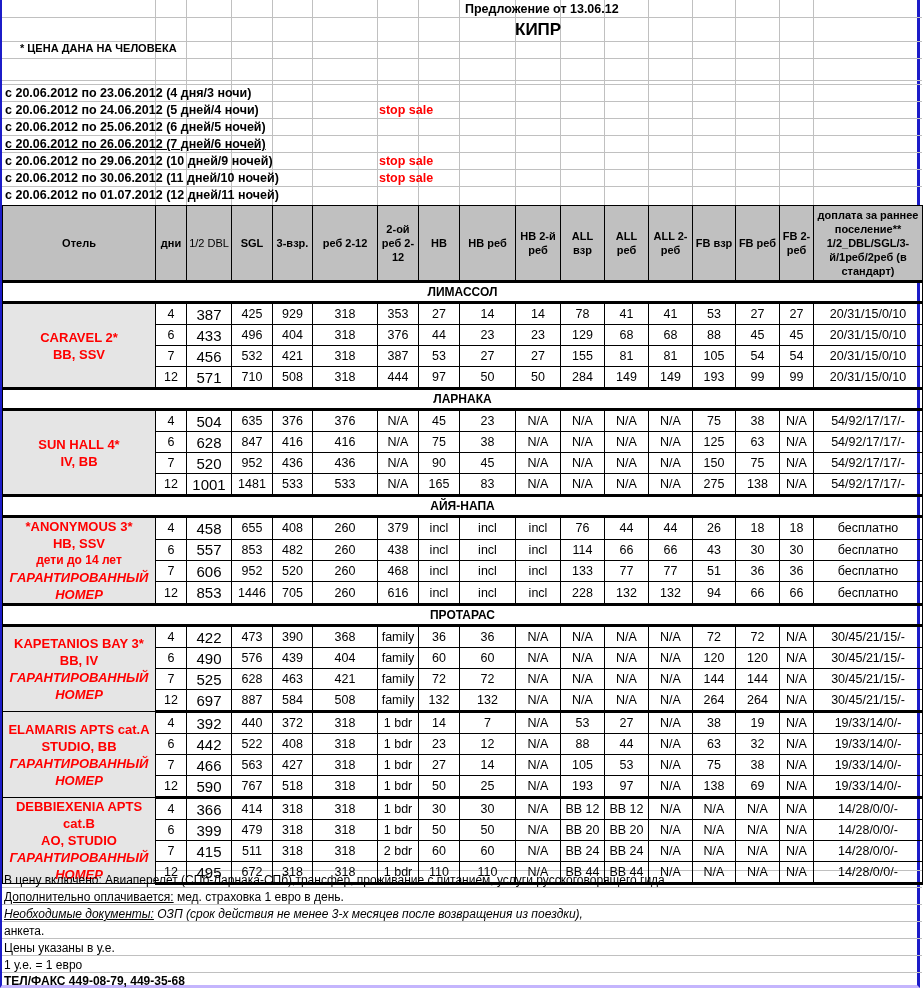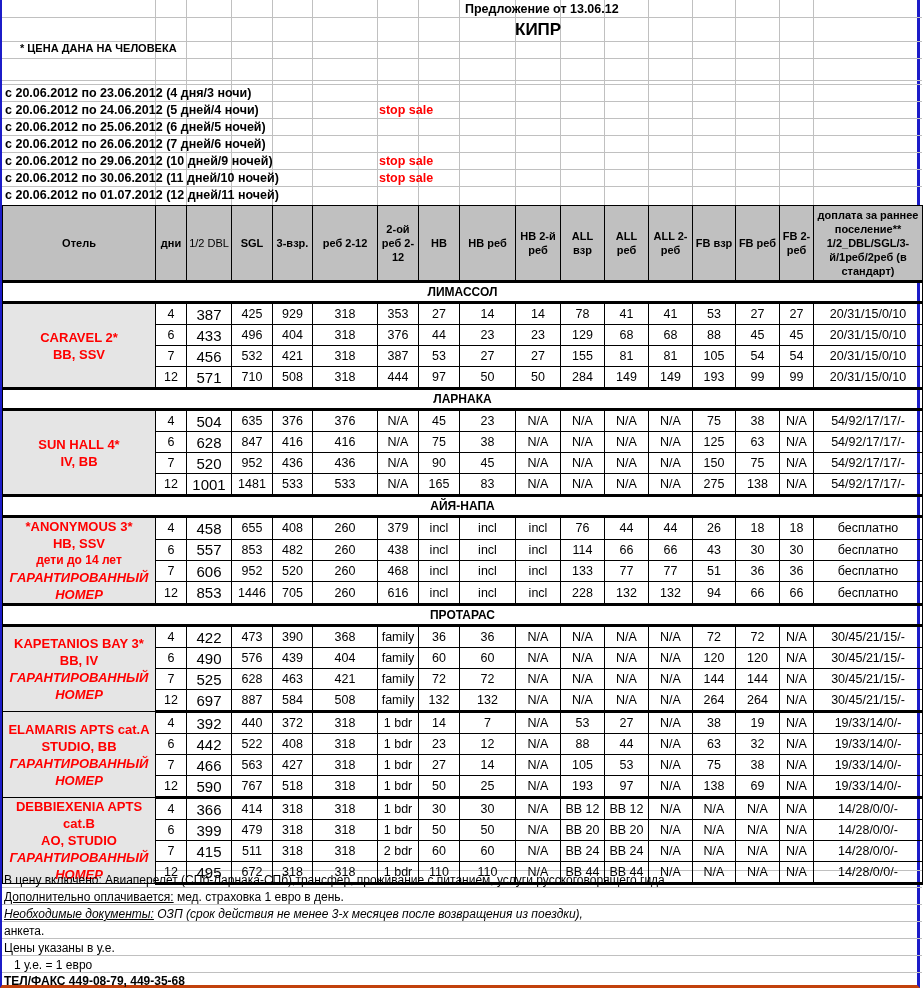--- a/index.html
+++ b/index.html
@@ -1,17 +1,17 @@
 <!DOCTYPE html>
 <html><head>
 <meta charset="utf-8">
 <style>
   html, body { margin:0; padding:0; background:#fff; }
   body { width:924px; height:990px; position:relative; overflow:hidden; font-family:"Liberation Sans", sans-serif; }
-  .page { position:absolute; left:0; top:0; width:920px; height:988px; border-left:2px solid #1c1cc8; border-right:3px solid #1c1cc8; border-bottom:3px solid #c2410c; box-sizing:border-box; }
+  .page { position:absolute; left:0; top:0; width:920px; height:988px; border-left:2px solid #1c1cc8; border-right:3px solid #1c1cc8; border-bottom:3px solid #c4b5fd; box-sizing:border-box; }
   .grid-v { position:absolute; top:0; width:1px; background:#c0c0c0; }
   .grid-h { position:absolute; left:0; height:1px; background:#c0c0c0; }
   .txt { position:absolute; white-space:nowrap; font-size:12px; line-height:16px; }
   .bold { font-weight:bold; }
   .red { color:#ff0000; }
   table.price { position:absolute; left:0; top:205px; border-collapse:collapse; table-layout:fixed; width:920px; }
   table.price td, table.price th { border:1px solid #000; font-size:12px; text-align:center; padding:0; overflow:hidden; }
   table.price th { background:#c0c0c0; font-weight:bold; font-size:11px; line-height:14px; height:74px; }
   table.price td { height:20px; font-size:12.5px; }
   table.price td.hotel { font-weight:bold; color:#ff0000; font-size:13px; line-height:17px; background:#e5e5e5; }
@@ -66,21 +66,21 @@
 
   <div class="txt bold" style="left:463px;top:1px;font-size:12.5px;">Предложение от 13.06.12</div>
   <div class="txt bold" style="left:513px;top:20px;font-size:17px;line-height:20px;">КИПР</div>
   <div class="txt bold" style="left:18px;top:40px;font-size:11px;">* ЦЕНА ДАНА НА ЧЕЛОВЕКА</div>
 
   <div id="periods">
       <div class="txt bold" style="left: 3px; top: 85px; font-size: 12.5px;">с  20.06.2012  по  23.06.2012 (4 дня/3 ночи)</div>
       <div class="txt bold" style="left: 3px; top: 102px; font-size: 12.5px;">с  20.06.2012  по  24.06.2012 (5 дней/4 ночи)</div>
       <div class="txt bold red" style="left: 377px; top: 102px; font-size: 12.5px;">stop sale</div>
       <div class="txt bold" style="left: 3px; top: 119px; font-size: 12.5px;">с  20.06.2012  по  25.06.2012 (6 дней/5 ночей)</div>
-      <div class="txt bold" style="left: 3px; top: 136px; font-size: 12.5px;">с  20.06.2012  по  26.06.2012 (7 дней/6 ночей)</div>
+      <div class="txt bold" style="left: 3px; top: 136px; font-size: 12.5px; text-decoration: underline;">с  20.06.2012  по  26.06.2012 (7 дней/6 ночей)</div>
       <div class="txt bold" style="left: 3px; top: 153px; font-size: 12.5px;">с  20.06.2012  по  29.06.2012 (10 дней/9 ночей)</div>
       <div class="txt bold red" style="left: 377px; top: 153px; font-size: 12.5px;">stop sale</div>
       <div class="txt bold" style="left: 3px; top: 170px; font-size: 12.5px;">с  20.06.2012  по  30.06.2012 (11 дней/10 ночей)</div>
       <div class="txt bold red" style="left: 377px; top: 170px; font-size: 12.5px;">stop sale</div>
       <div class="txt bold" style="left: 3px; top: 187px; font-size: 12.5px;">с  20.06.2012  по  01.07.2012 (12 дней/11 ночей)</div>
     </div>
 
   <table class="price" id="price-table">
     <colgroup>
       <col style="width:153px">
@@ -603,17 +603,17 @@
         </tr>
       </tbody>
   </table>
 
   <div id="footer">
     <div class="txt" style="left:2px;top:872px;">В цену включено: Авиаперелет (СПб-Ларнака-СПб),трансфер, проживание с питанием, услуги русскоговорящего гида.</div>
     <div class="txt" style="left:2px;top:889px;"><span class="u">Дополнительно оплачивается:</span><span> мед. страховка  1 евро в день.</span></div>
     <div class="txt" style="left:2px;top:906px;font-style:italic;"><span class="u">Необходимые документы:</span><span> ОЗП (срок действия не менее 3-х месяцев после возвращения из поездки),</span></div>
     <div class="txt" style="left:2px;top:923px;"> анкета.</div>
     <div class="txt" style="left:2px;top:940px;">Цены указаны в у.е.</div>
-    <div class="txt" style="left:12px;top:957px;">1 у.е. = 1 евро</div>
+    <div class="txt" style="left:2px;top:957px;">1 у.е. = 1 евро</div>
     <div class="txt bold" style="left:2px;top:973px;">ТЕЛ/ФАКС 449-08-79,  449-35-68</div>
   </div>
 
 </div>
 
 </body></html>

